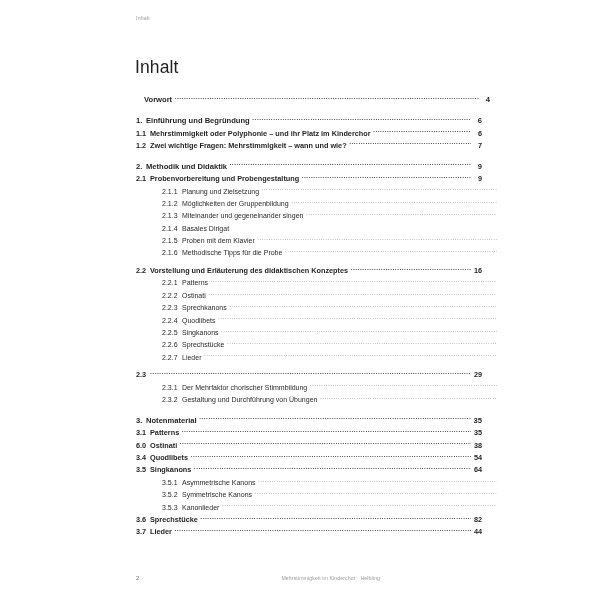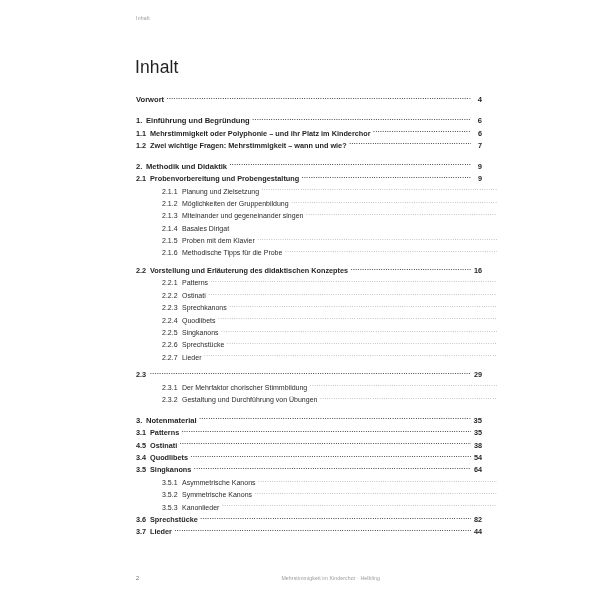--- a/index.html
+++ b/index.html
@@ -92,21 +92,21 @@
     text-align: right;
     padding-left: 2.5px;
     min-width: 9px;
   }
 
   
   .lvl0 {               
     font-size: 7.6px;
     font-weight: 700;
     color: #231f20;
-    margin-left: 0px;
+    margin-left: 8px;
   }
   .lvl0 .pg { font-weight: 700; }
 
   .lvl1 {               
     font-size: 7.6px;
     font-weight: 700;
     color: #231f20;
     margin-left: 0px;
   }
   .lvl1 .num { width: 10px; }
@@ -311,21 +311,21 @@
         <span class="leader"></span>
         <span class="pg">35</span>
       </div>
       <div class="row lvl2">
         <span class="num">3.1</span>
         <span class="label">Patterns</span>
         <span class="leader"></span>
         <span class="pg">35</span>
       </div>
       <div class="row lvl2">
-        <span class="num">4.5</span>
+        <span class="num">6.0</span>
         <span class="label">Ostinati</span>
         <span class="leader"></span>
         <span class="pg">38</span>
       </div>
       <div class="row lvl2">
         <span class="num">3.4</span>
         <span class="label">Quodlibets</span>
         <span class="leader"></span>
         <span class="pg">54</span>
       </div>

